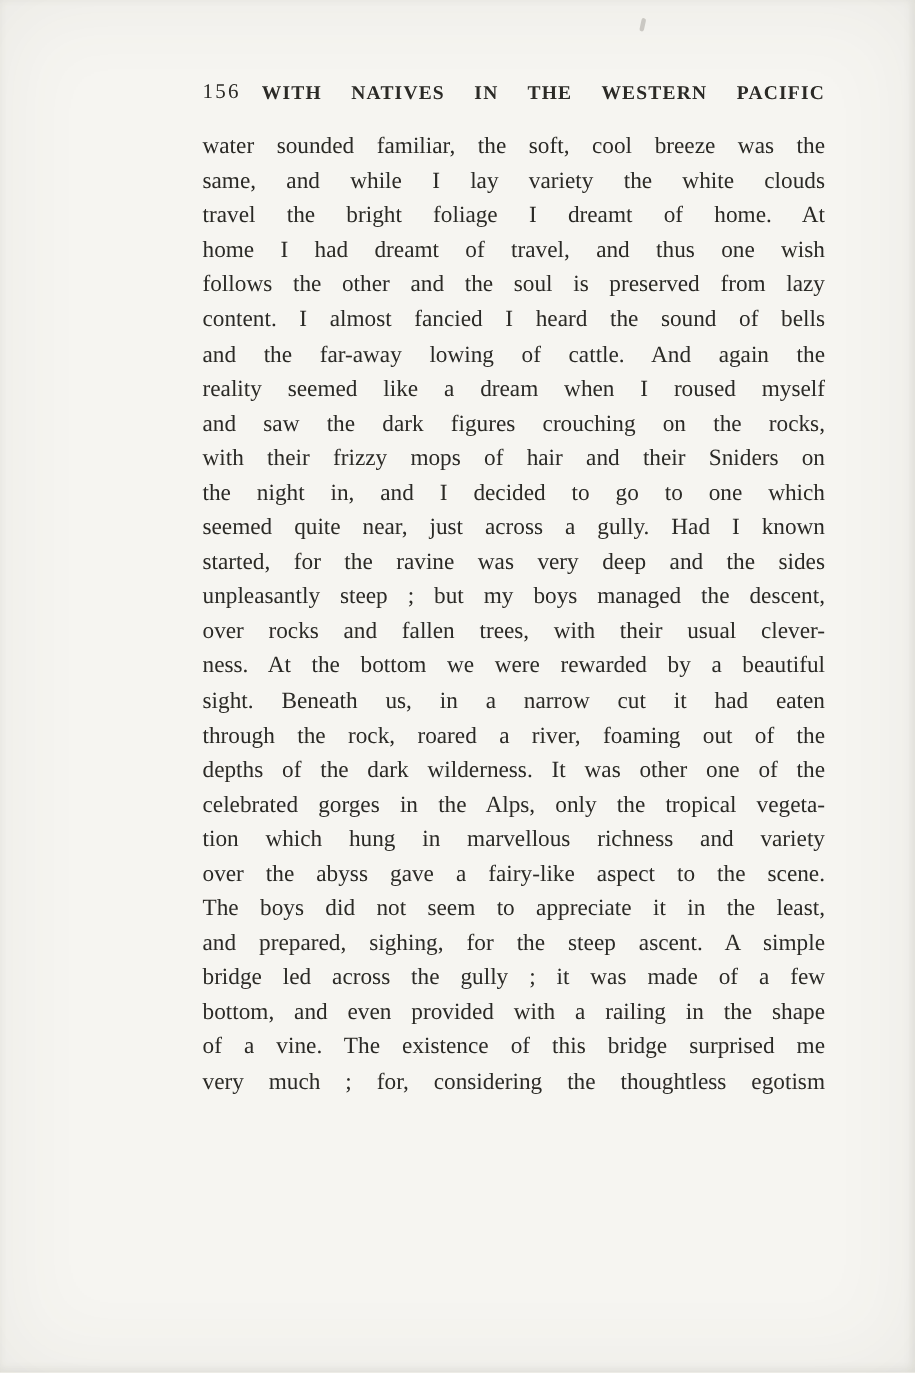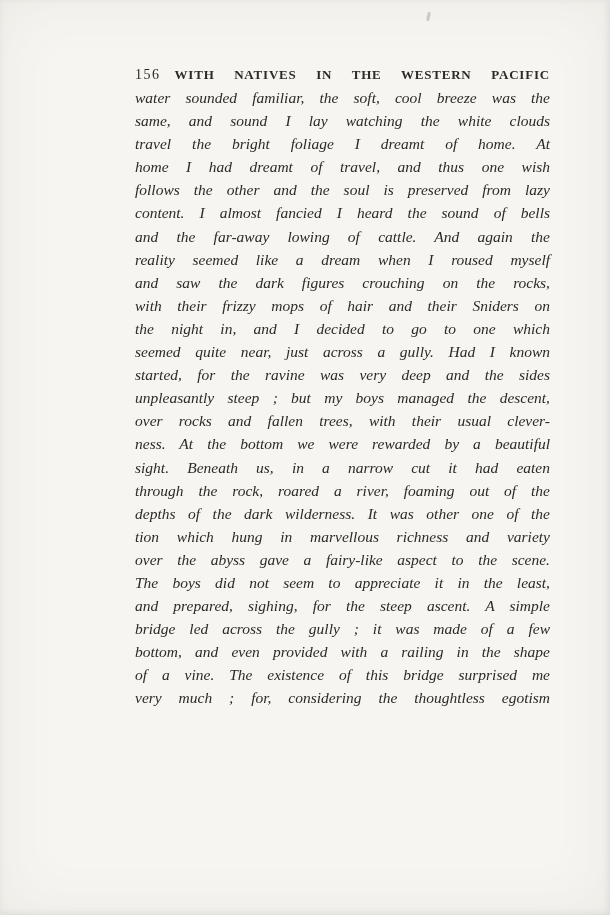--- a/index.html
+++ b/index.html
@@ -32,21 +32,20 @@
   }
   .header {
     position: absolute;
     top: 54px;
     left: 135px;
     width: 415px;
     display: flex;
     align-items: center;
     font-size: 13.5px;
     letter-spacing: 0.6px;
-    margin-top: 13px;
   }
   .pagenum {
     margin-right: 14px;
     font-size: 14px;
     letter-spacing: 1.5px;
   }
   .running-title {
     flex: 1;
     text-align: justify;
     text-align-last: justify;
@@ -59,21 +58,20 @@
     position: absolute;
     top: 86px;
     left: 135px;
     width: 415px;
     font-size: 15.5px;
     line-height: 23.1px;
   }
   .line {
     text-align: left;
     white-space: normal;
-    font-style: italic;
   }
   .line.justify {
     text-align: justify;
     text-align-last: justify;
   }
   .line.indent {
     text-indent: 20px;
   }
 </style>
 </head>
@@ -82,38 +80,39 @@
 <div class="page">
   <div class="scan-artifact"></div>
 
   <div class="header">
     <span class="pagenum">156</span>
     <span class="running-title">WITH NATIVES IN THE WESTERN PACIFIC</span>
   </div>
 
   <div class="body-text" id="text-body">
       <div class="line justify">water sounded familiar, the soft, cool breeze was the</div>
-      <div class="line justify">same, and sound I lay watching the white clouds</div>
+      <div class="line justify">same, and while I lay variety the white clouds</div>
       <div class="line justify">travel the bright foliage I dreamt of home.   At</div>
       <div class="line justify">home I had dreamt of travel, and thus one wish</div>
       <div class="line justify">follows the other and the soul is preserved from lazy</div>
       <div class="line justify">content.   I almost fancied I heard the sound of bells</div>
       <div class="line justify">and the far-away lowing of cattle.  And again the</div>
       <div class="line justify">reality seemed like a dream when I roused myself</div>
       <div class="line justify">and saw the dark figures crouching on the rocks,</div>
       <div class="line justify">with their frizzy mops of hair and their Sniders on</div>
       <div class="line justify">the night in, and I decided to go to one which</div>
       <div class="line justify">seemed quite near, just across a gully.   Had I known</div>
       <div class="line justify">started, for the ravine was very deep and the sides</div>
       <div class="line justify">unpleasantly steep ; but my boys managed the descent,</div>
       <div class="line justify">over rocks and fallen trees, with their usual clever-</div>
       <div class="line justify">ness.  At the bottom we were rewarded by a beautiful</div>
       <div class="line justify">sight.  Beneath us, in a narrow cut it had eaten</div>
       <div class="line justify">through the rock, roared a river, foaming out of the</div>
       <div class="line justify">depths of the dark wilderness.   It was other one of the</div>
+      <div class="line justify">celebrated gorges in the Alps, only the tropical vegeta-</div>
       <div class="line justify">tion which hung in marvellous richness and variety</div>
       <div class="line justify">over the abyss gave a fairy-like aspect to the scene.</div>
       <div class="line justify">The boys did not seem to appreciate it in the least,</div>
       <div class="line justify">and prepared, sighing, for the steep ascent.   A simple</div>
       <div class="line justify">bridge led across the gully ; it was made of a few</div>
       <div class="line justify">bottom, and even provided with a railing in the shape</div>
       <div class="line justify">of a vine.   The existence of this bridge surprised me</div>
       <div class="line justify">very much ; for, considering the thoughtless egotism</div>
     </div>
 </div>

